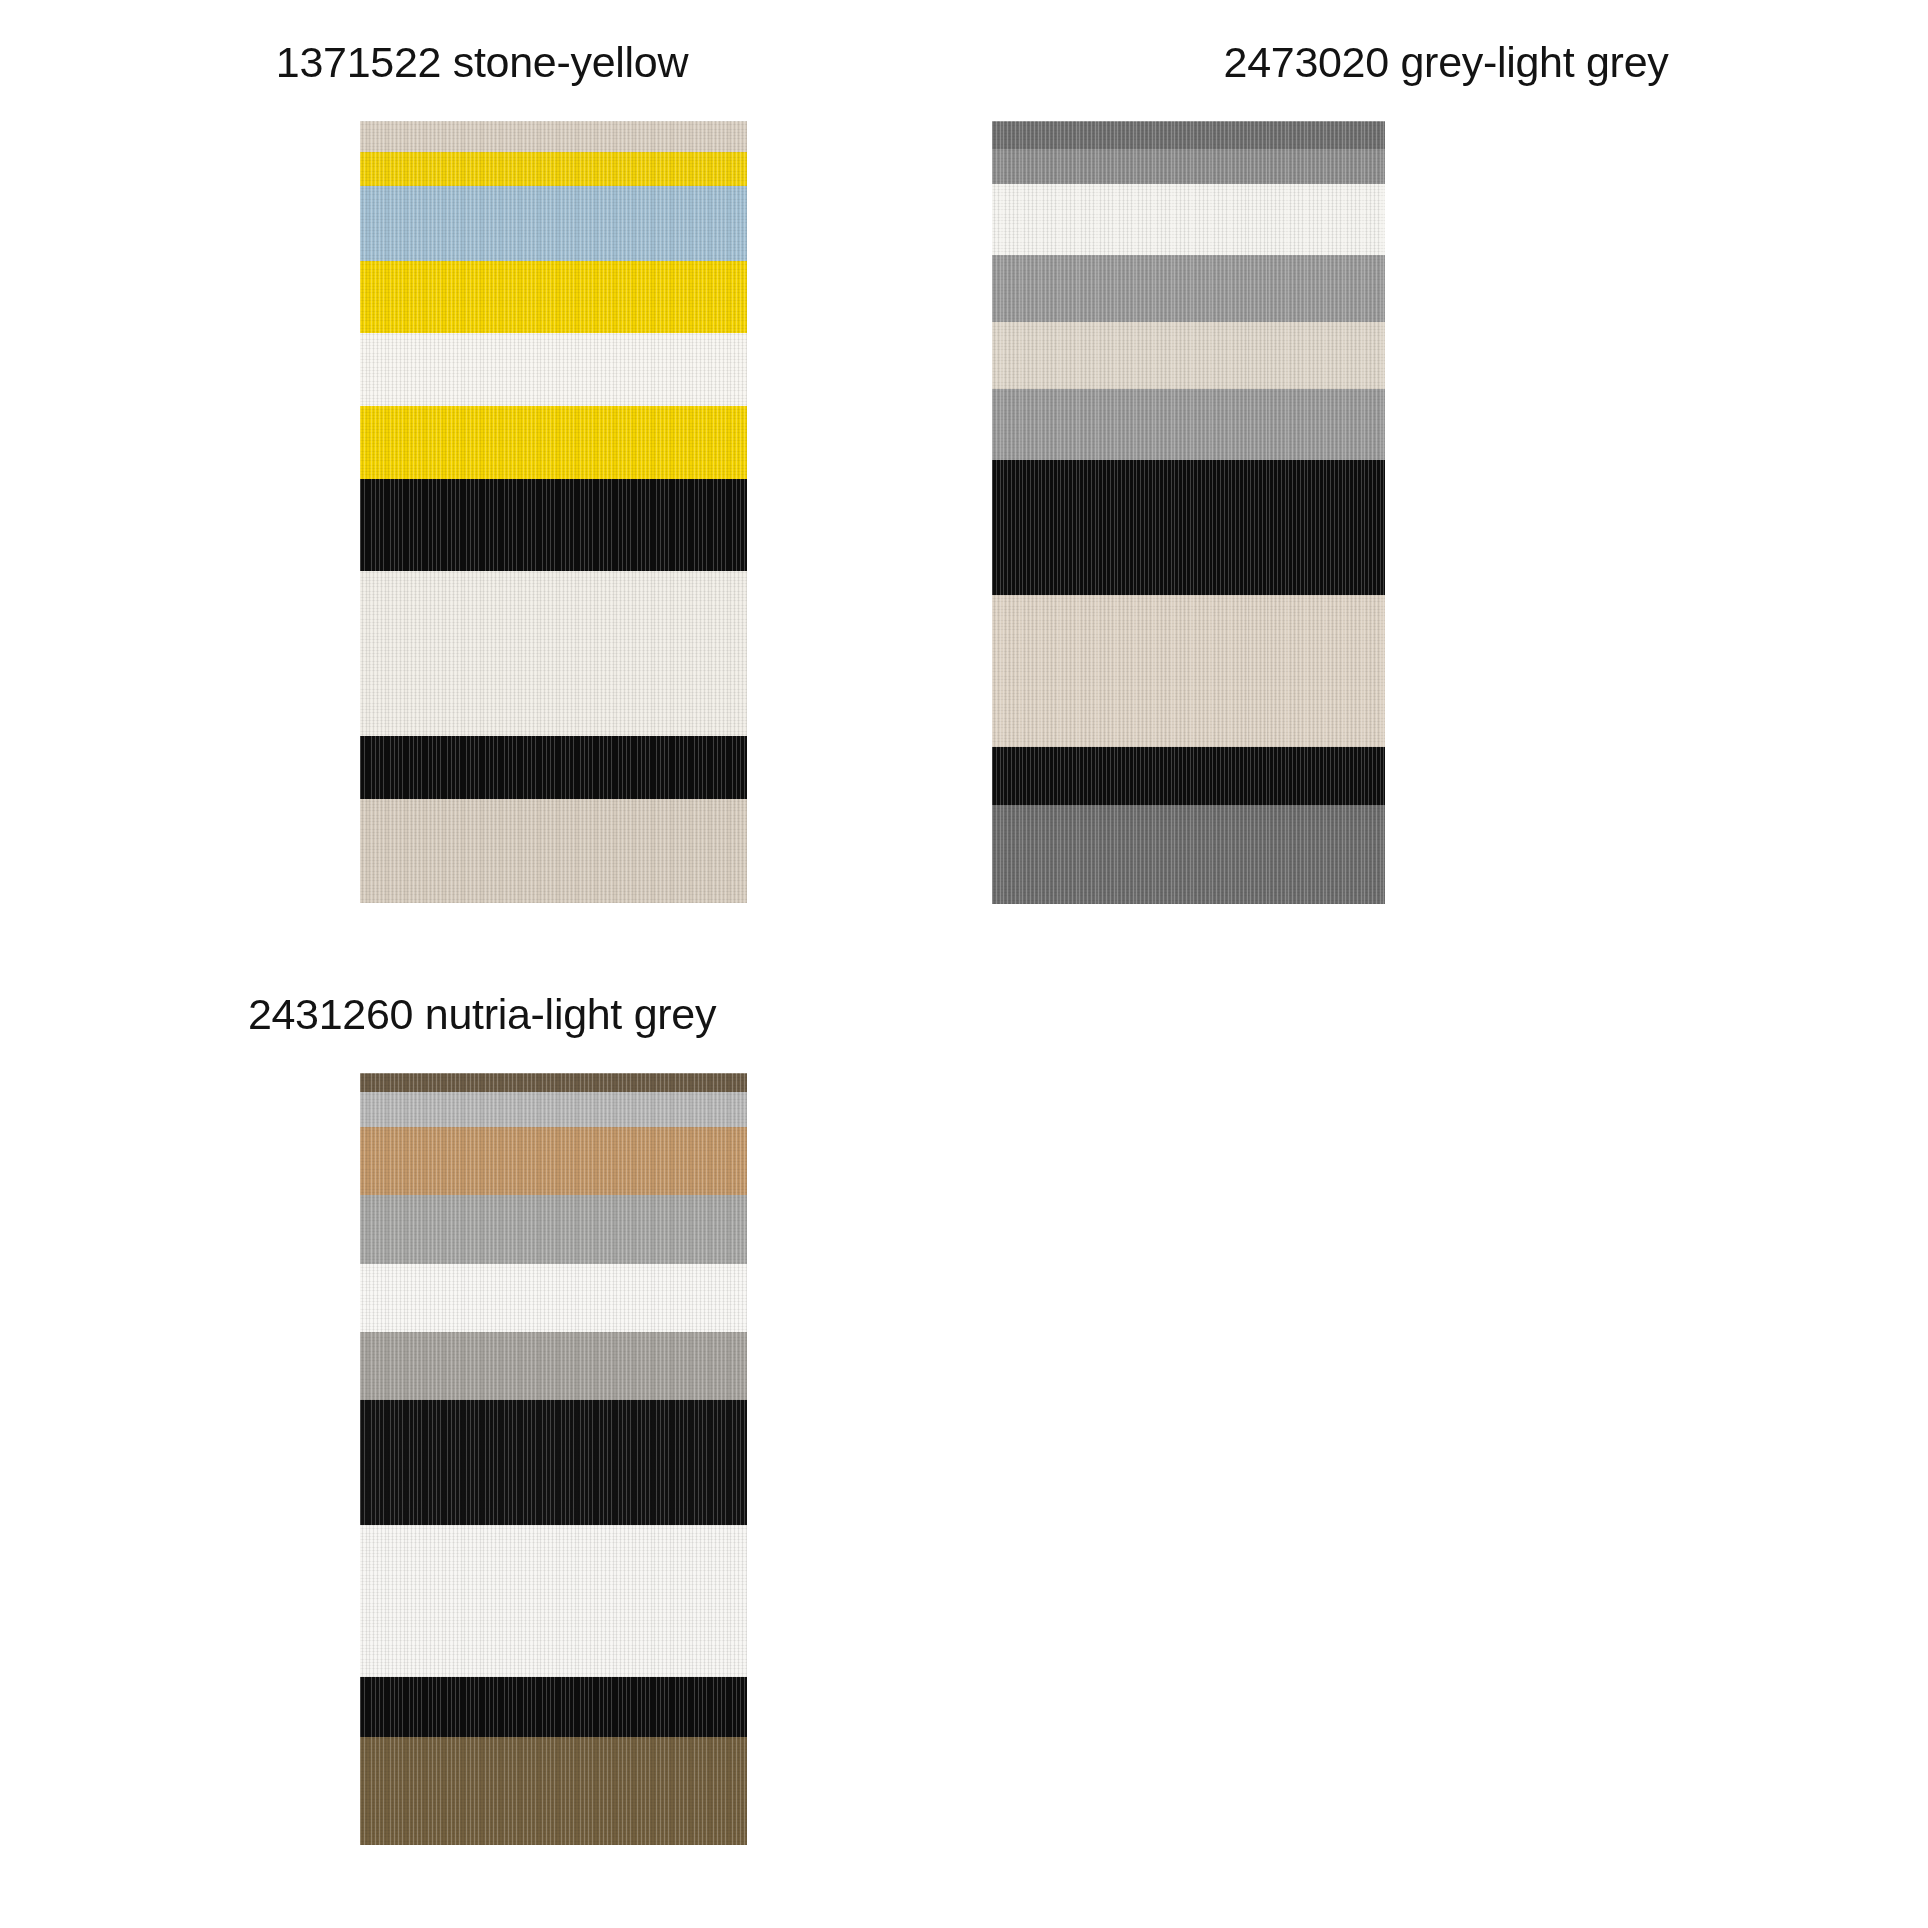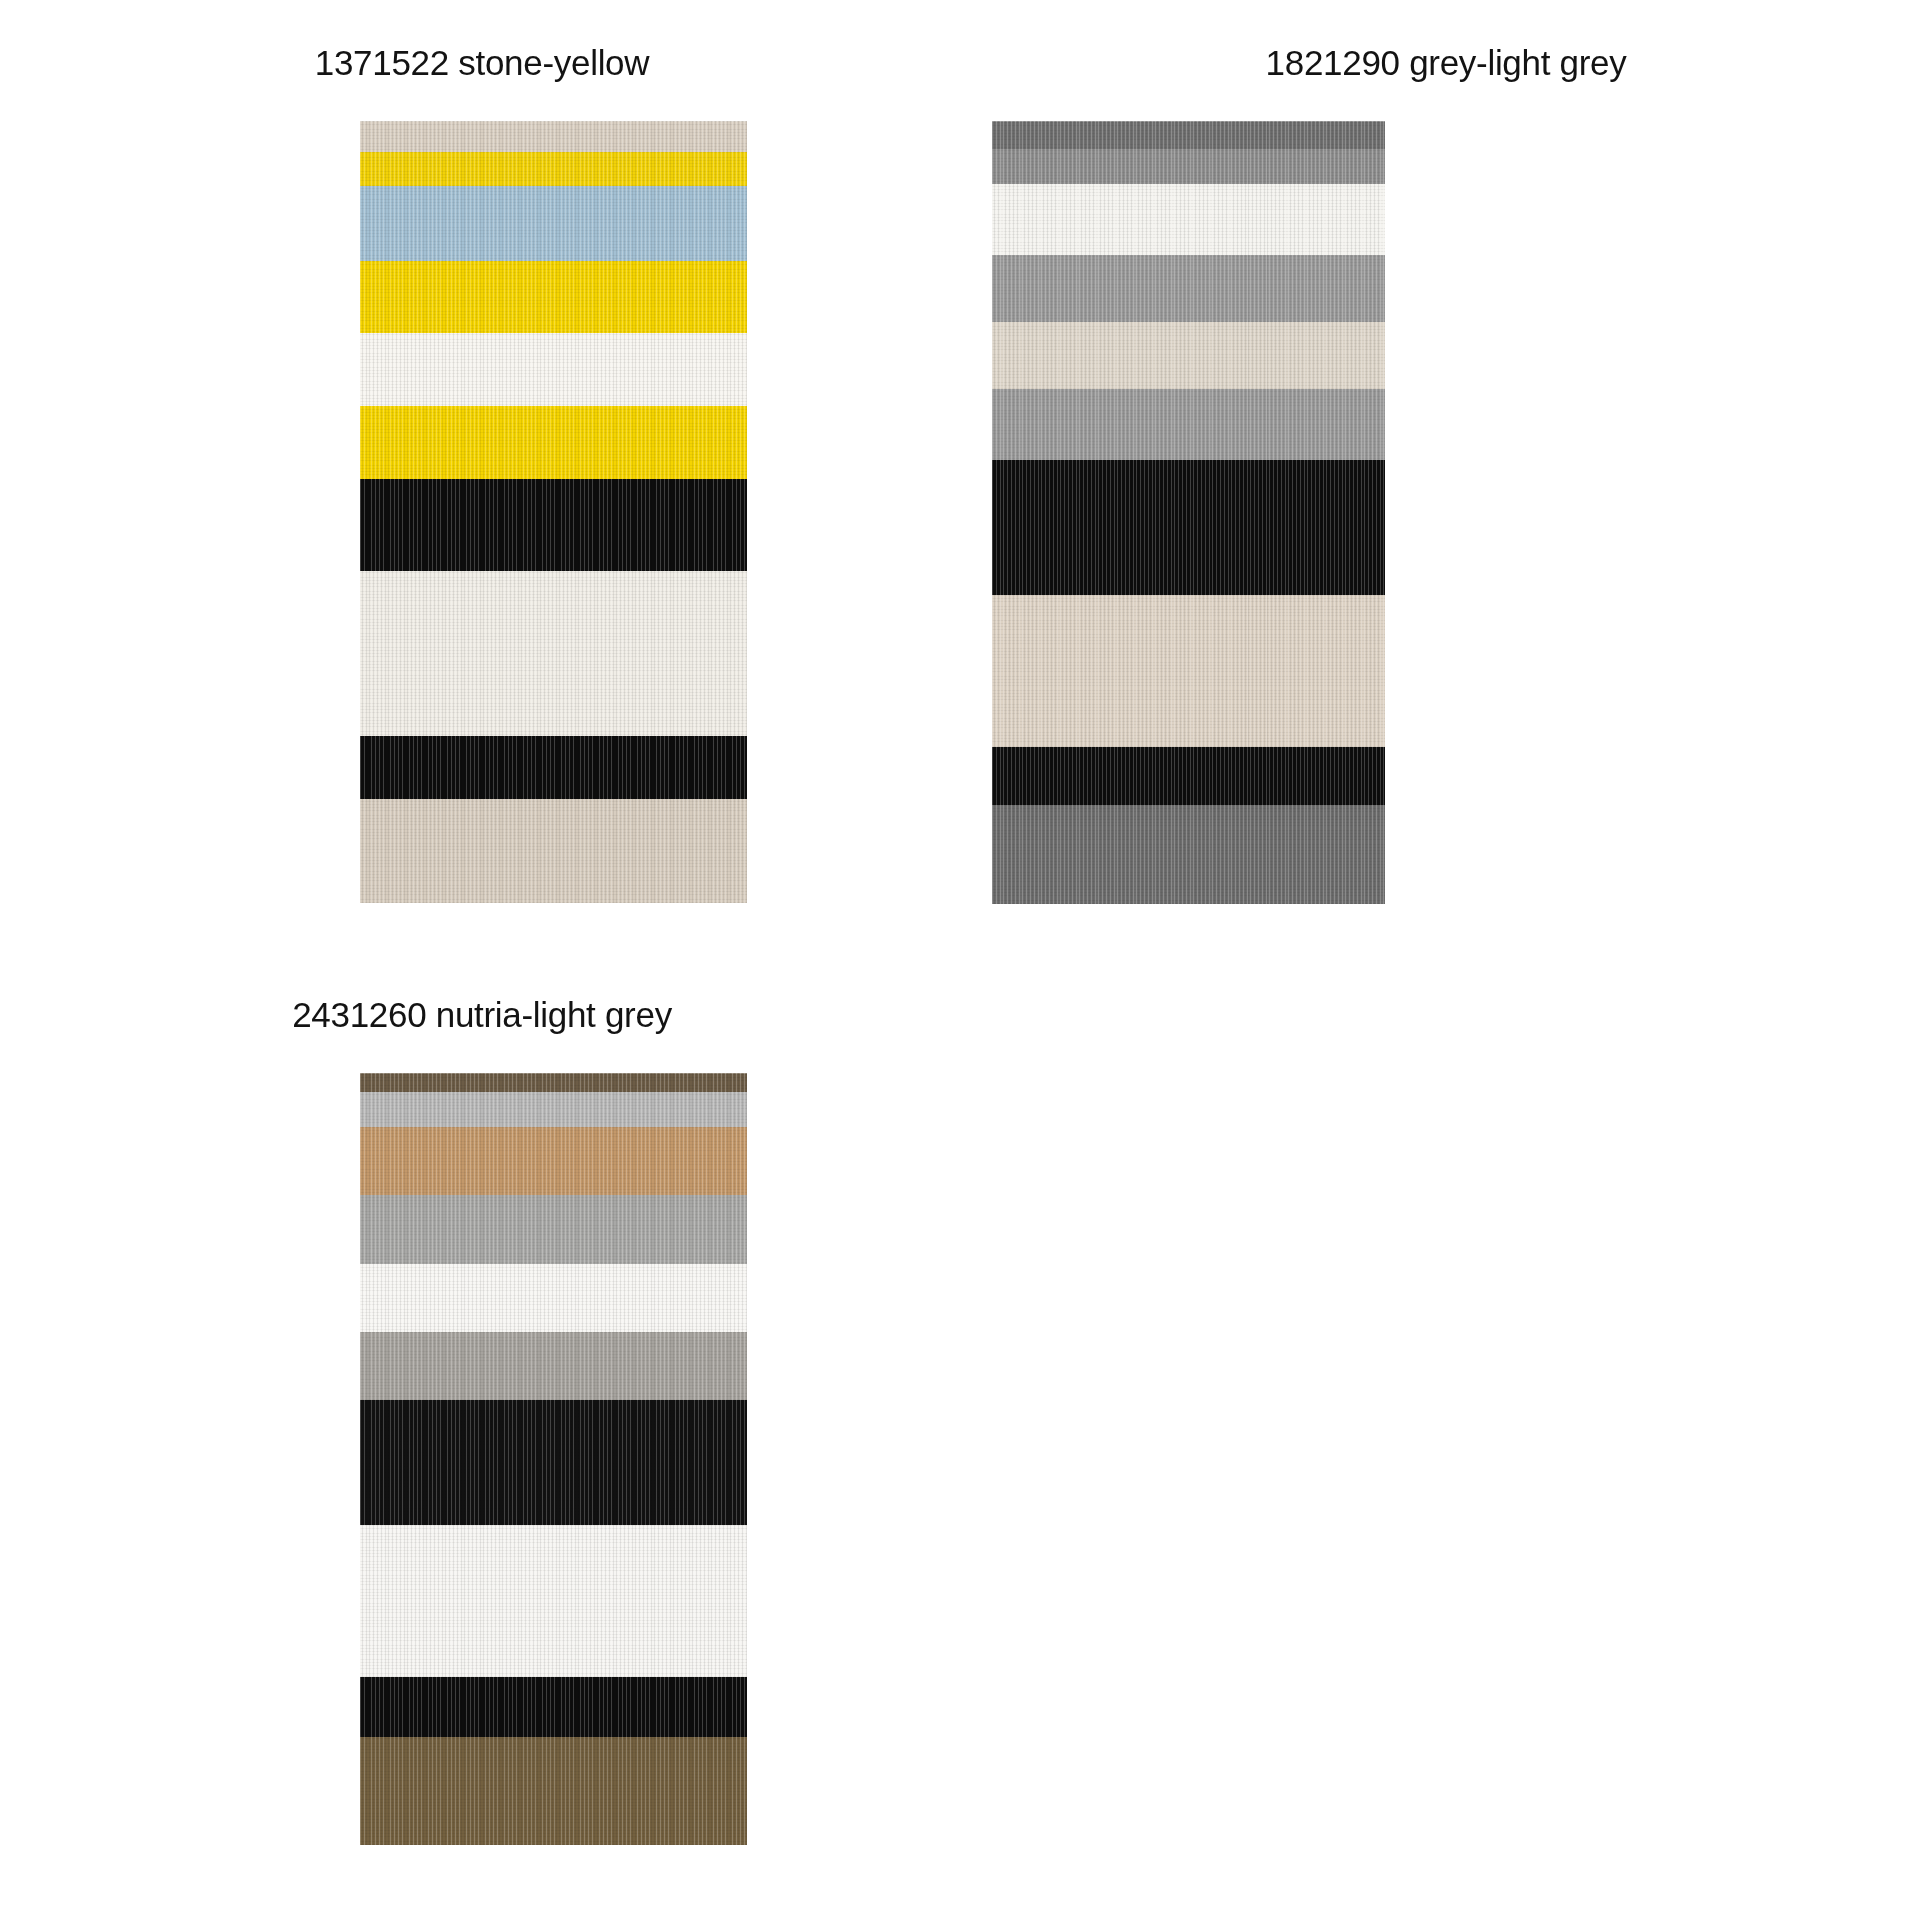--- a/index.html
+++ b/index.html
@@ -11,21 +11,21 @@
     overflow:hidden;
   }
   .sheet{position:relative;width:1928px;height:1928px;}
 
   .cell{position:absolute;}
 
   .caption{
     position:absolute;
     width:100%;
     text-align:center;
-    font-size:35px;
+    font-size:43px;
     line-height:43px;
     letter-spacing:-0.3px;
     color:#131313;
     white-space:nowrap;
     font-weight:400;
   }
 
   .rug{
     position:absolute;
     overflow:hidden;
@@ -90,21 +90,21 @@
         <div class="stripe" style="background: rgb(247, 245, 240); height: 9.33852%;"></div>
         <div class="stripe" style="background: rgb(245, 212, 0); height: 9.33852%;"></div>
         <div class="stripe" style="background: rgb(13, 13, 13); height: 11.8029%;"></div>
         <div class="stripe" style="background: rgb(240, 237, 230); height: 21.0117%;"></div>
         <div class="stripe" style="background: rgb(13, 13, 13); height: 8.17121%;"></div>
         <div class="stripe" style="background: rgb(215, 205, 191); height: 13.2296%;"></div>
       </div>
   </div>
 
   <div class="cell" style="left:0px;top:0px;width:1928px;height:964px;">
-    <div class="caption" style="top:41px;left:964px;width:964px;">1821290 grey-light grey</div>
+    <div class="caption" style="top:41px;left:964px;width:964px;">2473020 grey-light grey</div>
     <div class="rug" id="rug-1" style="left: 992px; top: 121px; width: 393px; height: 783px; position: fixed;">
         <div class="stripe edge-top" style="background: rgb(111, 111, 111); height: 3.60577%;"></div>
         <div class="stripe" style="background: rgb(142, 142, 142); height: 4.44712%;"></div>
         <div class="stripe" style="background: rgb(244, 243, 239); height: 9.01442%;"></div>
         <div class="stripe" style="background: rgb(154, 154, 154); height: 8.65385%;"></div>
         <div class="stripe" style="background: rgb(221, 213, 201); height: 8.53365%;"></div>
         <div class="stripe" style="background: rgb(154, 154, 154); height: 9.01442%;"></div>
         <div class="stripe" style="background: rgb(13, 13, 13); height: 17.3077%;"></div>
         <div class="stripe" style="background: rgb(221, 210, 196); height: 19.351%;"></div>
         <div class="stripe" style="background: rgb(13, 13, 13); height: 7.45192%;"></div>

